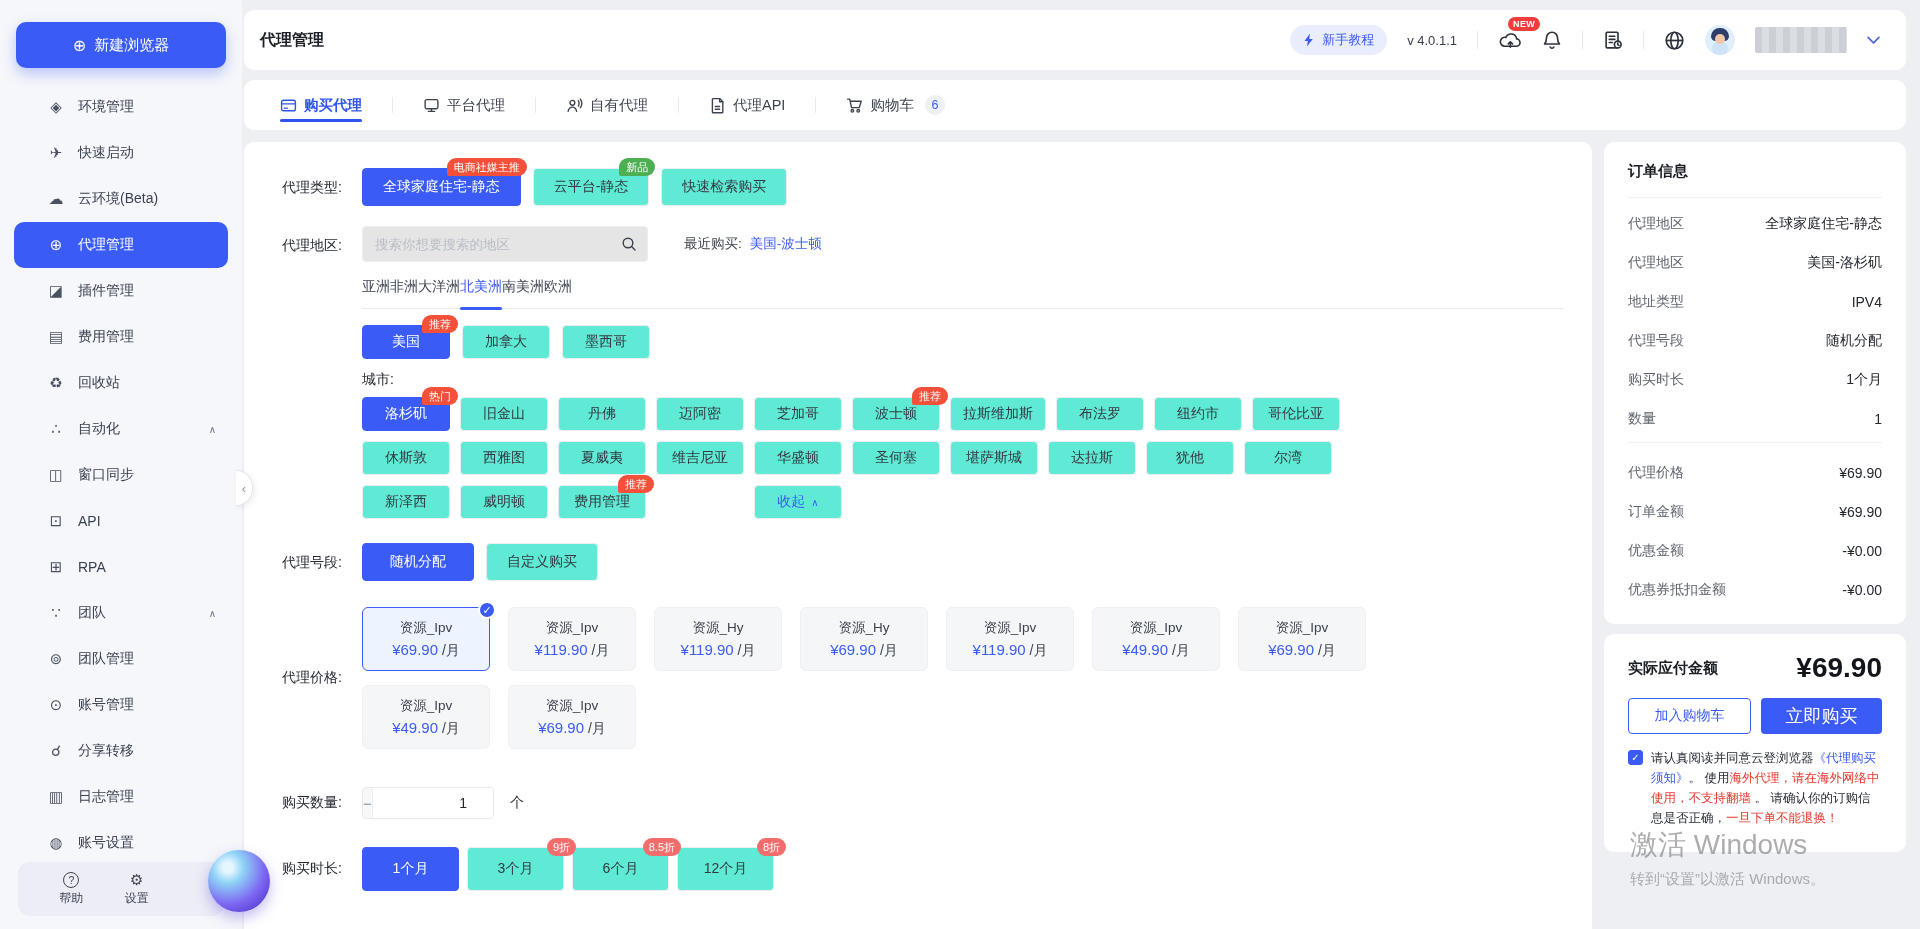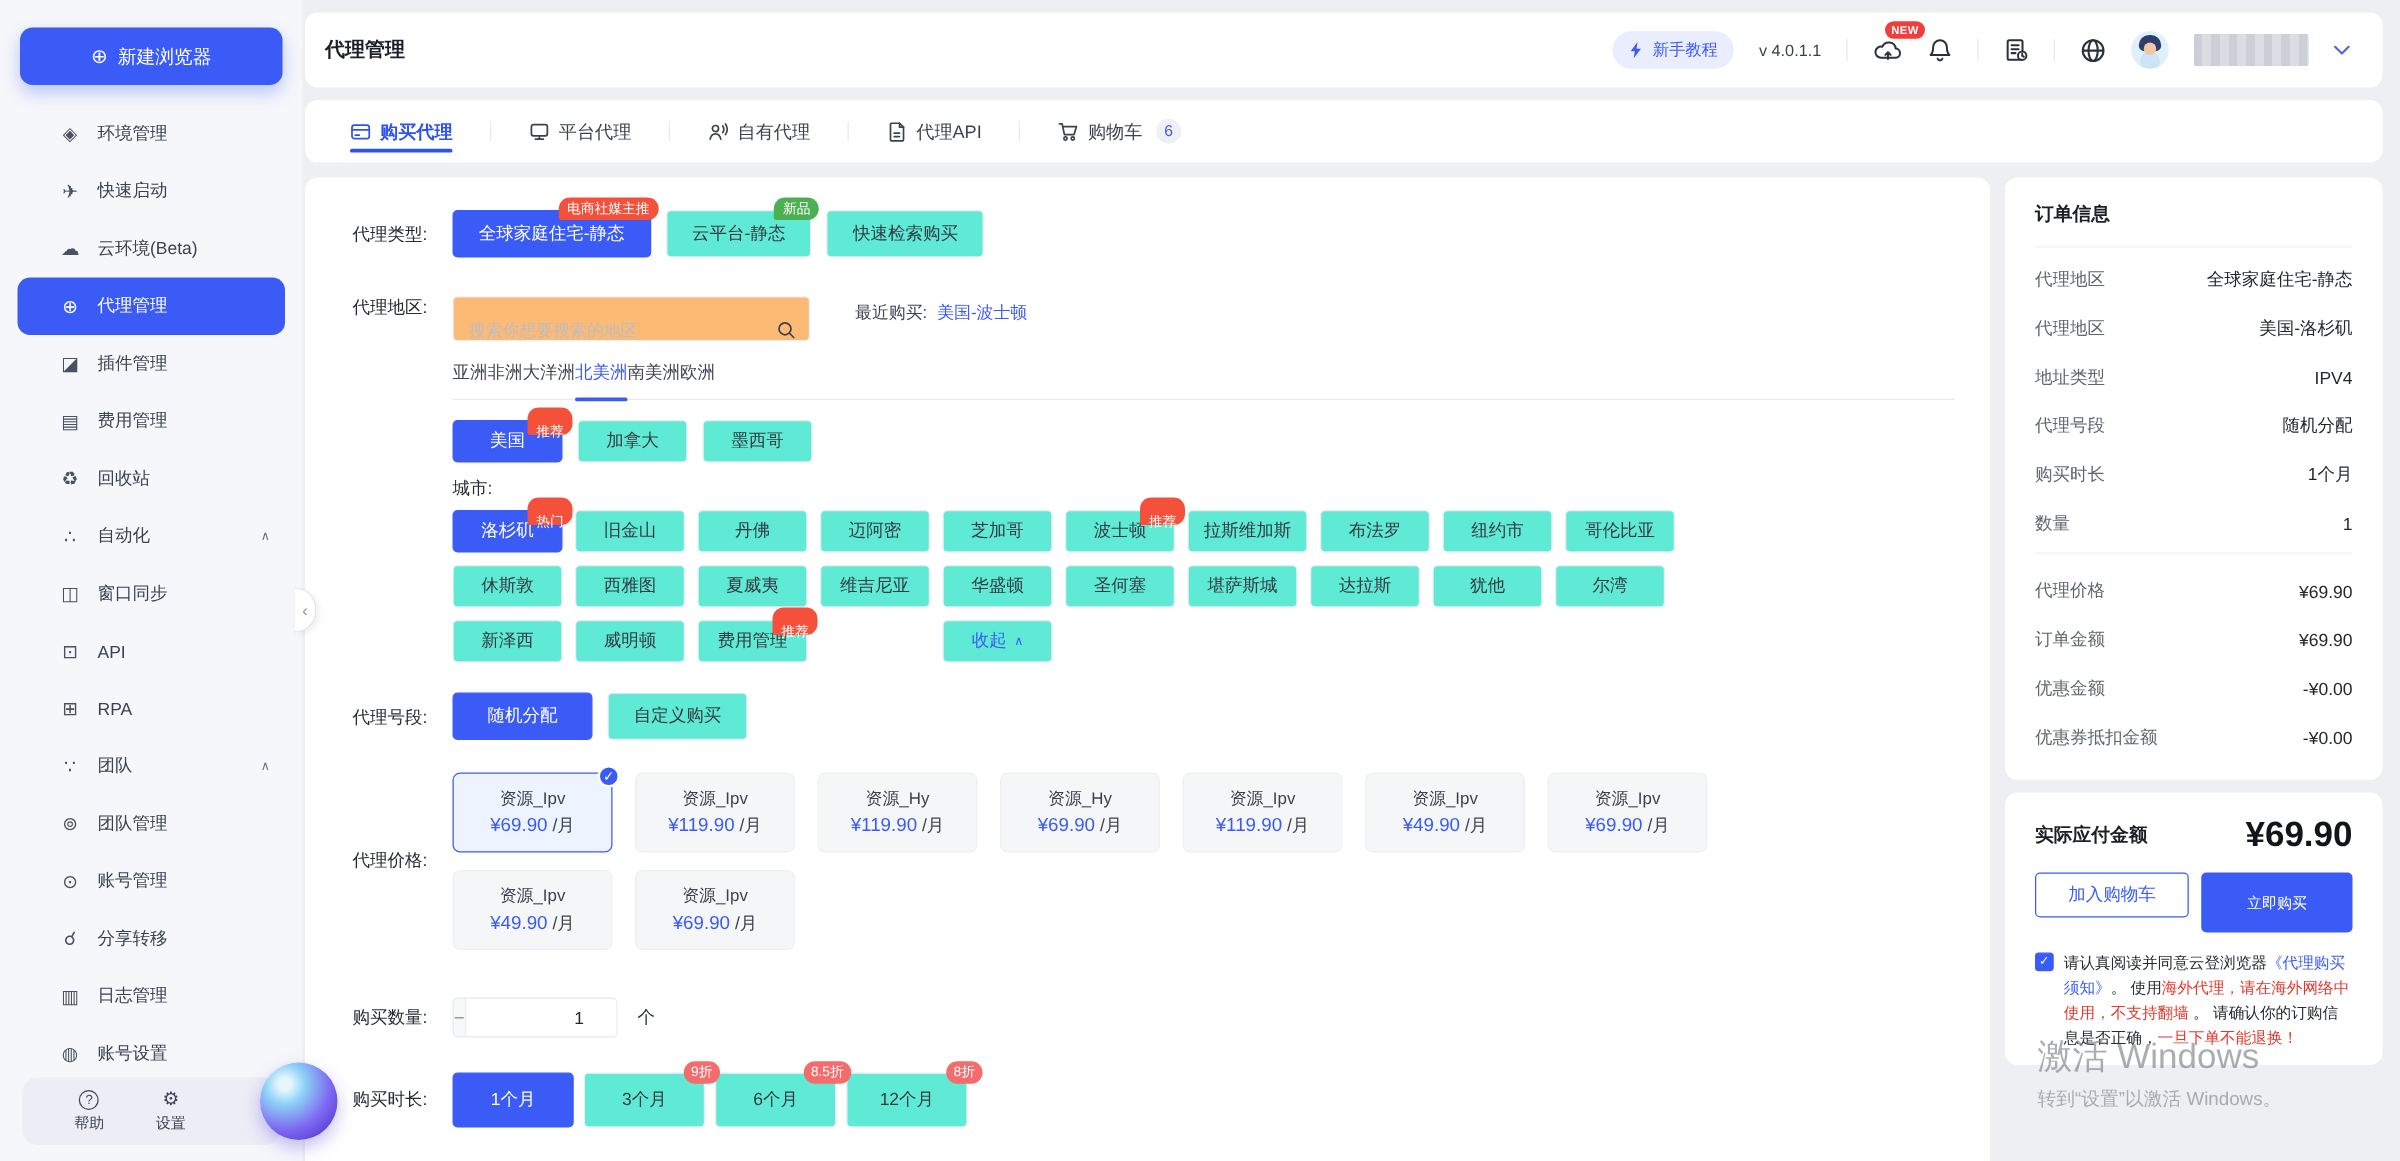--- a/index.html
+++ b/index.html
@@ -76,28 +76,28 @@
 
   .btn-row { display:flex; gap:12px; }
   .pill-wrap { position:relative; }
   .pill-btn { height:38px; padding:0 20px; font-size:14px; border-radius:4px; background:#5eead4;
     border:1px solid #ebedf1; color:#343a44; display:flex; align-items:center; justify-content:center; cursor:pointer; }
   .pill-btn.active { background:#3b5bf6; border-color:#3b5bf6; color:#fff; }
   .corner-badge { position:absolute; top:-10px; right:-6px; height:18px; line-height:18px; padding:0 7px;
     border-radius:9px 9px 9px 2px; font-size:11px; color:#fff; white-space:nowrap; z-index:2; }
   .corner-badge.red { background:#f4503a; }
   .corner-badge.green { background:#4cb052; }
-  .hot-badge { position:absolute; top:-10px; right:-8px; height:18px; line-height:18px; padding:11px 7px;
+  .hot-badge { position:absolute; top:-10px; right:-8px; height:18px; line-height:18px; padding:0 7px;
     border-radius:9px 9px 9px 2px; font-size:11px; color:#fff; background:#f4503a; z-index:2; }
   .pink-badge { position:absolute; top:-9px; right:-12px; height:18px; line-height:18px; padding:0 6px;
     border-radius:9px; font-size:11px; color:#fff; background:#f56c6c; z-index:2; }
 
   .search-line { display:flex; align-items:center; margin-bottom:10px; }
-  .search-box { width:286px; height:36px; background:#fdba74; border:1px solid #eceef2; border-radius:4px;
-    display:flex; align-items:flex-end; padding:0 10px 0 12px;margin-top:11px; }
+  .search-box { width:286px; height:36px; background:#e5e5e5; border:1px solid #eceef2; border-radius:4px;
+    display:flex; align-items:center; padding:0 10px 0 12px; }
   .search-box input { flex:1; border:0; background:transparent; outline:none; font-size:13.5px; color:#333;
     font-family:inherit; }
   .search-box input::placeholder { color:#b8bdc6; }
   .recent { margin-left:36px; font-size:13.5px; color:#3f4550; }
   .recent-link { color:#3b5bf6; margin-left:8px; cursor:pointer; }
 
   .continents { display:flex; border-bottom:1px solid #e8ebf0; padding:6px 0 12px; }
   .cont { position:relative; font-size:14px; color:#3f4652; cursor:pointer; }
   .cont.active { color:#3b5bf6; }
   .cont.active::after { content:""; position:absolute; left:0; right:0; bottom:-14px; height:3px; border-radius:2px; background:#3b5bf6; }
@@ -145,21 +145,21 @@
   .o-div { height:1px; background:#f0f1f4; margin:4px 0; }
 
   .pay-card { position:absolute; left:1604px; top:634px; width:302px; height:218px; background:#fff;
     border-radius:10px; padding:18px 24px; }
   .pay-row { display:flex; align-items:center; justify-content:space-between; }
   .pay-label { font-size:15px; font-weight:700; color:#1c2026; }
   .pay-value { font-size:28px; font-weight:700; color:#12151a; }
   .pay-btns { display:flex; gap:10px; margin-top:14px; }
   .btn-outline { flex:1; height:36px; border:1px solid #3b5bf6; color:#3b5bf6; background:#fff; border-radius:4px;
     font-size:14px; display:flex; align-items:center; justify-content:center; cursor:pointer; }
-  .btn-solid { flex:1; height:48px; background:#3b5bf6; color:#fff; border-radius:4px; font-size:12px;
+  .btn-solid { flex:1; height:36px; background:#3b5bf6; color:#fff; border-radius:4px; font-size:18px;
     display:flex; align-items:center; justify-content:center; cursor:pointer; }
   .agreement { display:flex; gap:8px; margin-top:14px; }
   .chk { width:15px; height:15px; flex:none; margin-top:2px; border-radius:3px; border:1px solid #c6cad2;
     background:#fff; display:flex; align-items:center; justify-content:center; font-size:10px; color:#fff; cursor:pointer; }
   .chk.checked { background:#3b5bf6; border-color:#3b5bf6; }
   .agree-text { font-size:12.5px; line-height:20px; color:#262b34; }
   .t-dark { color:#262b34; }
   .t-link { color:#3b5bf6; cursor:pointer; }
   .t-red { color:#e6382c; }
 

